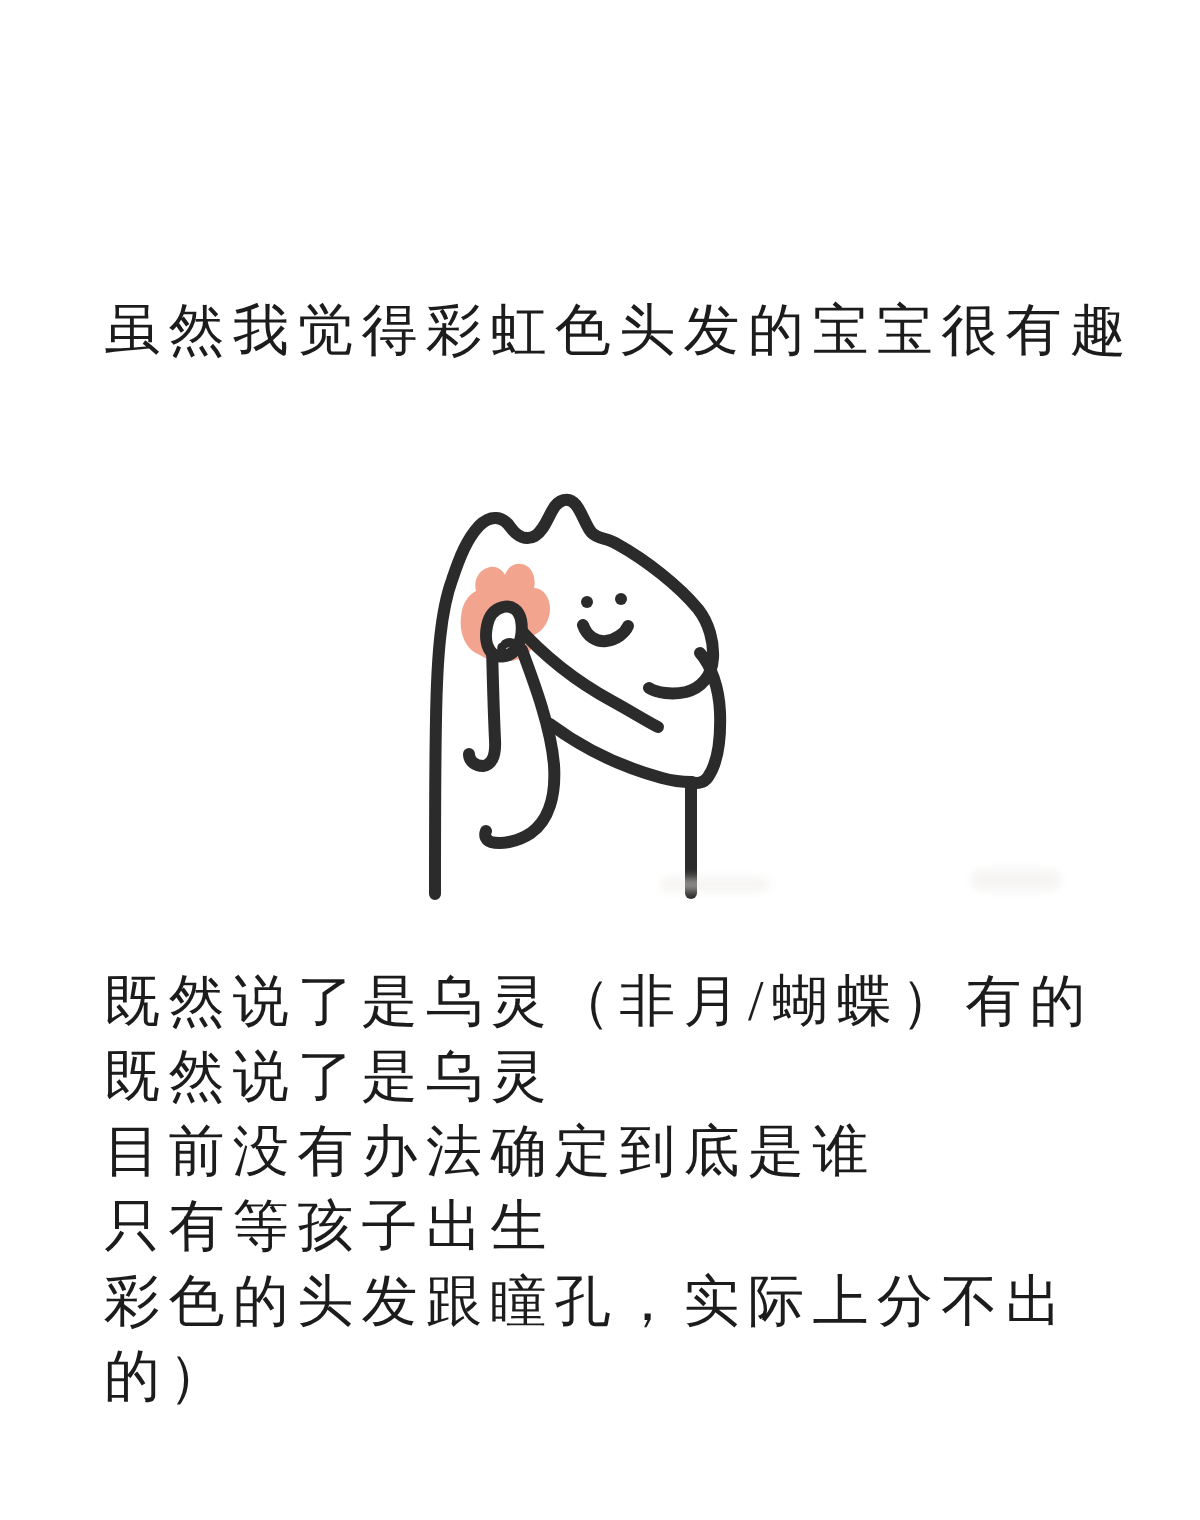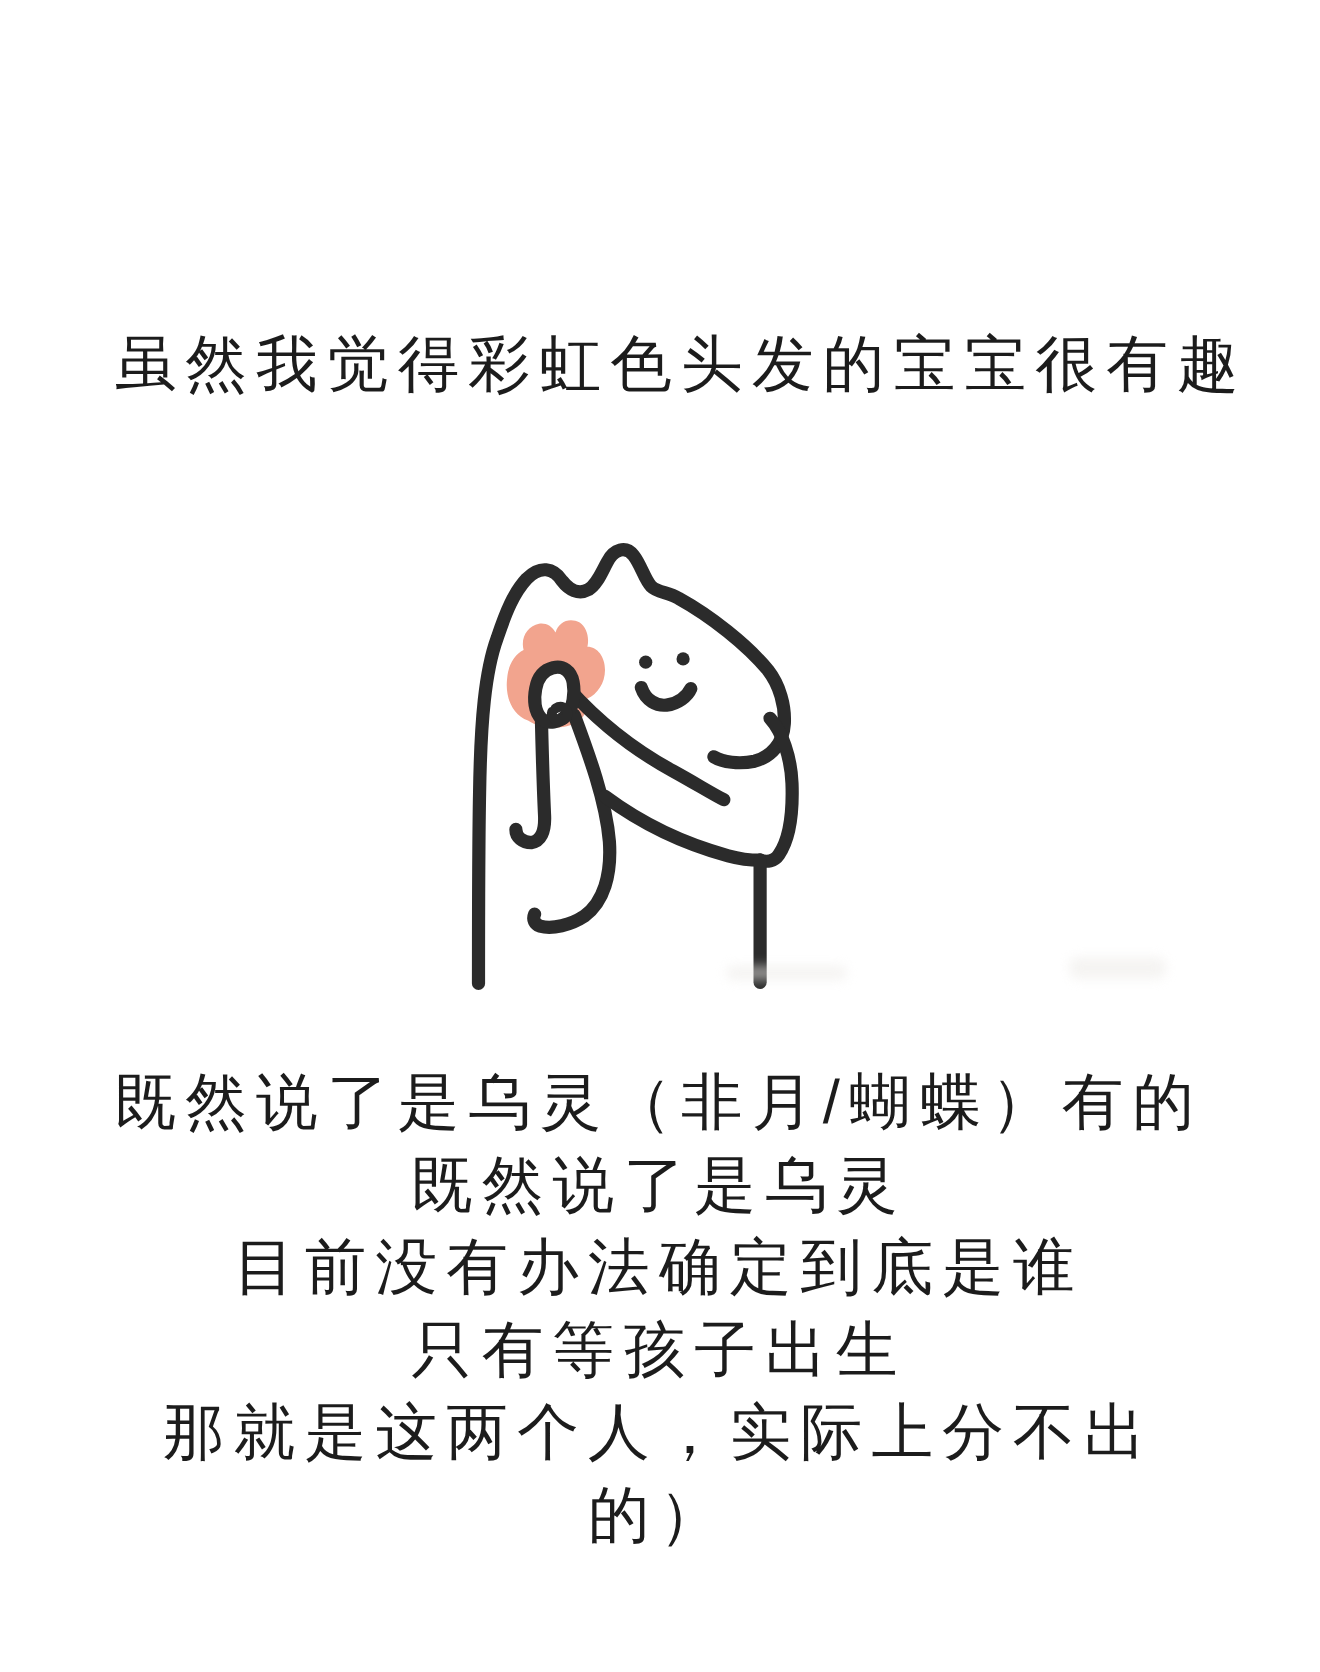--- a/index.html
+++ b/index.html
@@ -6,21 +6,21 @@
     margin: 0;
     padding: 0;
     background: #ffffff;
   }
   .page {
     position: relative;
     width: 1200px;
     height: 1520px;
     background: #ffffff;
     overflow: hidden;
-    font-family: Liberation Sans, sans-serif;
+    font-family: Liberation Serif, serif;
   }
   .text-block {
     position: absolute;
     left: 104px;
     color: #1c1c1c;
     font-size: 56px;
     letter-spacing: 0.15em;
     font-weight: 500;
     white-space: nowrap;
   }
@@ -28,21 +28,20 @@
     margin: 0;
     padding: 0;
   }
   .text-block.top {
     top: 292px;
     line-height: 77px;
   }
   .text-block.bottom {
     top: 964px;
     line-height: 75px;
-    text-align: center;
   }
   .sticker {
     position: absolute;
     left: 400px;
     top: 480px;
     width: 360px;
     height: 420px;
   }
   .smudge {
     position: absolute;
@@ -142,17 +141,17 @@
   </svg>
 
   <div class="smudge a"></div>
   <div class="smudge b"></div>
 
   <div class="text-block bottom">
     <p>既然说了是乌灵（非月/蝴蝶）有的</p>
     <p>既然说了是乌灵</p>
     <p>目前没有办法确定到底是谁</p>
     <p>只有等孩子出生</p>
-    <p>那就是这两个人，实际上分不出</p>
+    <p>彩色的头发跟瞳孔，实际上分不出</p>
     <p>的）</p>
   </div>
 
 </div>
 
 </body></html>

